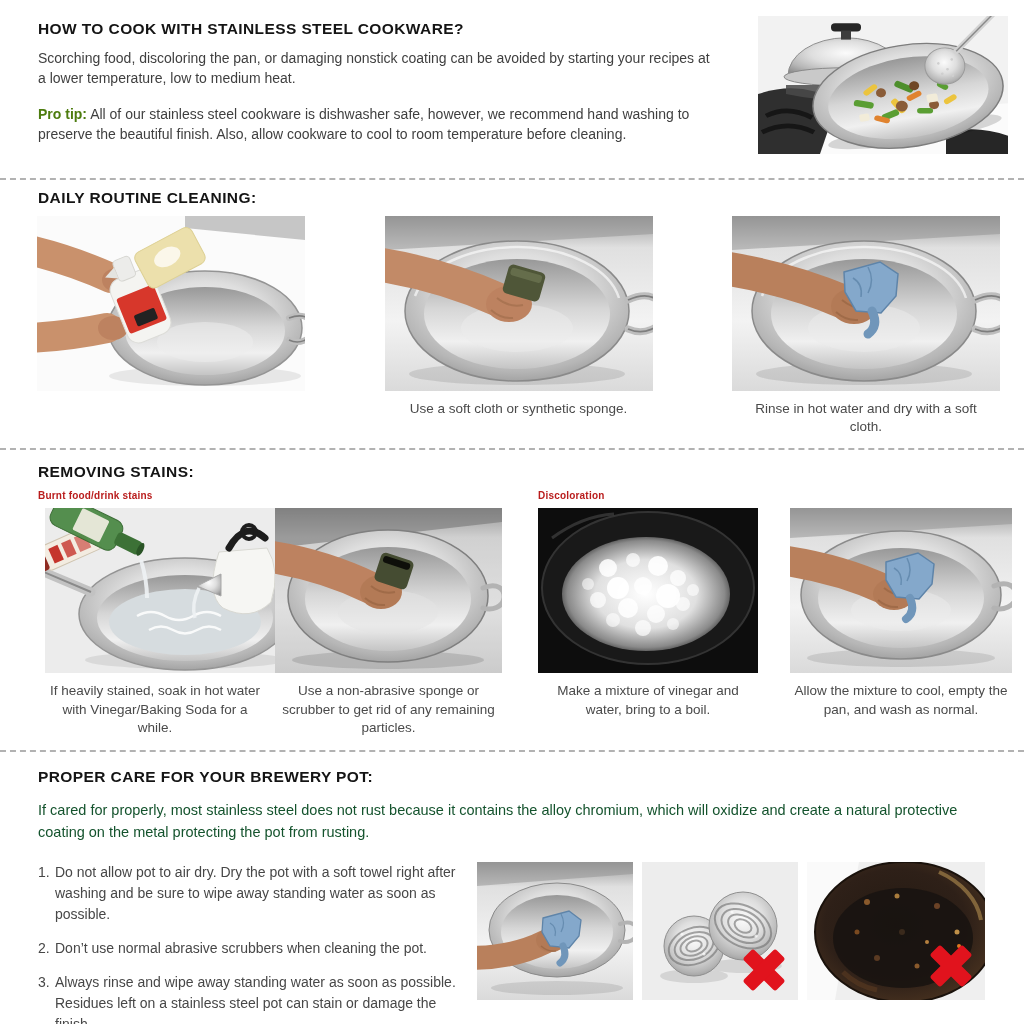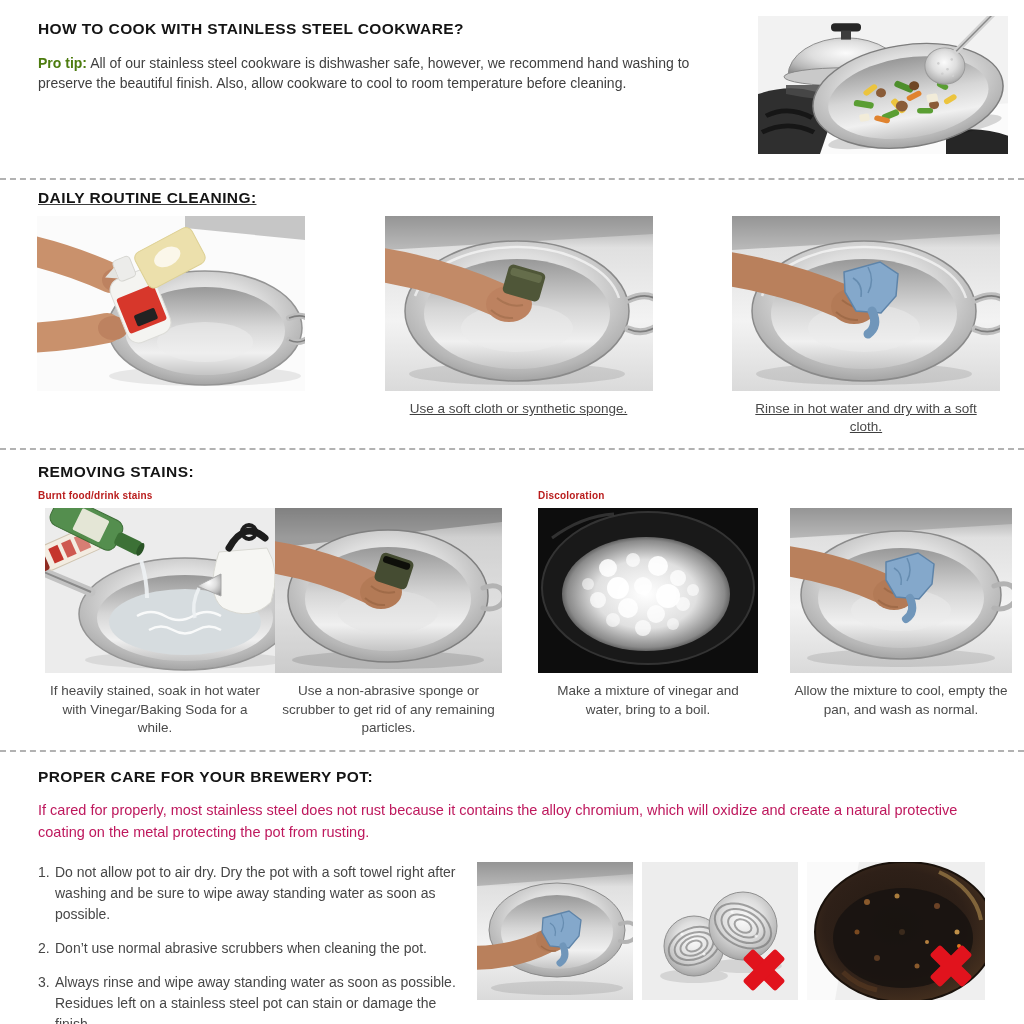--- a/index.html
+++ b/index.html
@@ -16,21 +16,21 @@
 
   
   .sec-top { display:flex; padding:20px 16px 10px 38px; }
   .top-text { flex:1; padding-right:46px; }
   .top-text p { font-size:14px; line-height:1.45; color:#3f3f3f; margin:10px 0 0 0; }
   .top-text p.protip { margin-top:15px; }
   .top-text strong { color:#4d7c0f; }
   .hero-img { width:250px; height:152px; flex:none; margin-top:-4px; }
 
   
-  .sec-daily { padding:9px 0 0 0;text-decoration:underline; }
+  .sec-daily { padding:9px 0 0 0; }
   .sec-daily .sec-h { margin:0 0 9px 38px; }
   .figrow3 { display:flex; justify-content:space-between; padding:0 24px 0 37px; }
   figure { margin:0; text-align:center; }
   .fig-daily { width:268px; }
   .fig-daily .imgbox { width:268px; height:175px; }
   figcaption {
     font-size:13.5px; line-height:1.35; color:#4a4a4a; margin:9px auto 0; max-width:96%;
   }
 
   
@@ -42,21 +42,21 @@
   .figrow4 { display:flex; padding:0 12px 0 15px; align-items:flex-start; }
   .fig-s1 { width:250px;padding-left:30px; } .fig-s1 .imgbox{ width:250px; height:165px; }
   .fig-s2 { width:227px; margin-left:10px; } .fig-s2 .imgbox{ width:227px; height:165px; }
   .fig-s3 { width:248px; margin-left:36px; } .fig-s3 .imgbox{ width:220px; height:165px; }
   .fig-s4 { width:222px; margin-left:32px; } .fig-s4 .imgbox{ width:222px; height:165px; }
 
   .divider.d3 { margin-top:13px; }
 
   
   .sec-care { padding:16px 16px 0 38px; }
-  .care-intro { font-size:14.5px; line-height:1.5; color:#be185d; margin:14px 0 0 0; }
+  .care-intro { font-size:14.5px; line-height:1.5; color:#14532d; margin:14px 0 0 0; }
   .care-cols { display:flex; margin-top:18px; align-items:flex-start; }
   .care-list { width:436px; flex:none; padding-right:16px; }
   .care-item { display:grid; grid-template-columns:17px 1fr; font-size:14px; line-height:1.5;
                color:#474747; margin-bottom:13px; }
   .care-imgs { display:flex; gap:9px; align-items:flex-start; margin-left:3px; }
   .ci-1 { width:156px; height:138px; }
   .ci-2 { width:156px; height:138px; }
   .ci-3 { width:178px; height:138px; }
   svg { display:block; }
 </style>
@@ -100,20 +100,21 @@
       <rect x="-25" y="-8" width="50" height="16" rx="3" fill="#e1131d" transform="rotate(-45)"></rect>
     </g>
   </defs>
 </svg>
 
 <div>
 
   <div class="sec-top">
     <div class="top-text">
       <h1 class="sec-h">HOW TO COOK WITH STAINLESS STEEL COOKWARE?</h1>
+      <p>Scorching food, discoloring the pan, or damaging nonstick coating can be avoided by starting your recipes at a lower temperature, low to medium heat.</p>
       <p class="protip">
         <strong>Pro tip:</strong>
         <span>All of our stainless steel cookware is dishwasher safe, however, we recommend hand washing to preserve the beautiful finish. Also, allow cookware to cool to room temperature before cleaning.</span>
       </p>
     </div>
     <div class="hero-img">
       <svg viewBox="0 0 250 152" width="250" height="138" preserveAspectRatio="none">
         <rect width="250" height="152" fill="#f2f2f2"></rect>
         <path d="M0,118 L250,96 L250,152 L0,152 Z" fill="#fbfbfb"></path>
         <path d="M0,86 q42,-16 80,8 L62,152 L0,152 Z" fill="#2f2f2f"></path>

